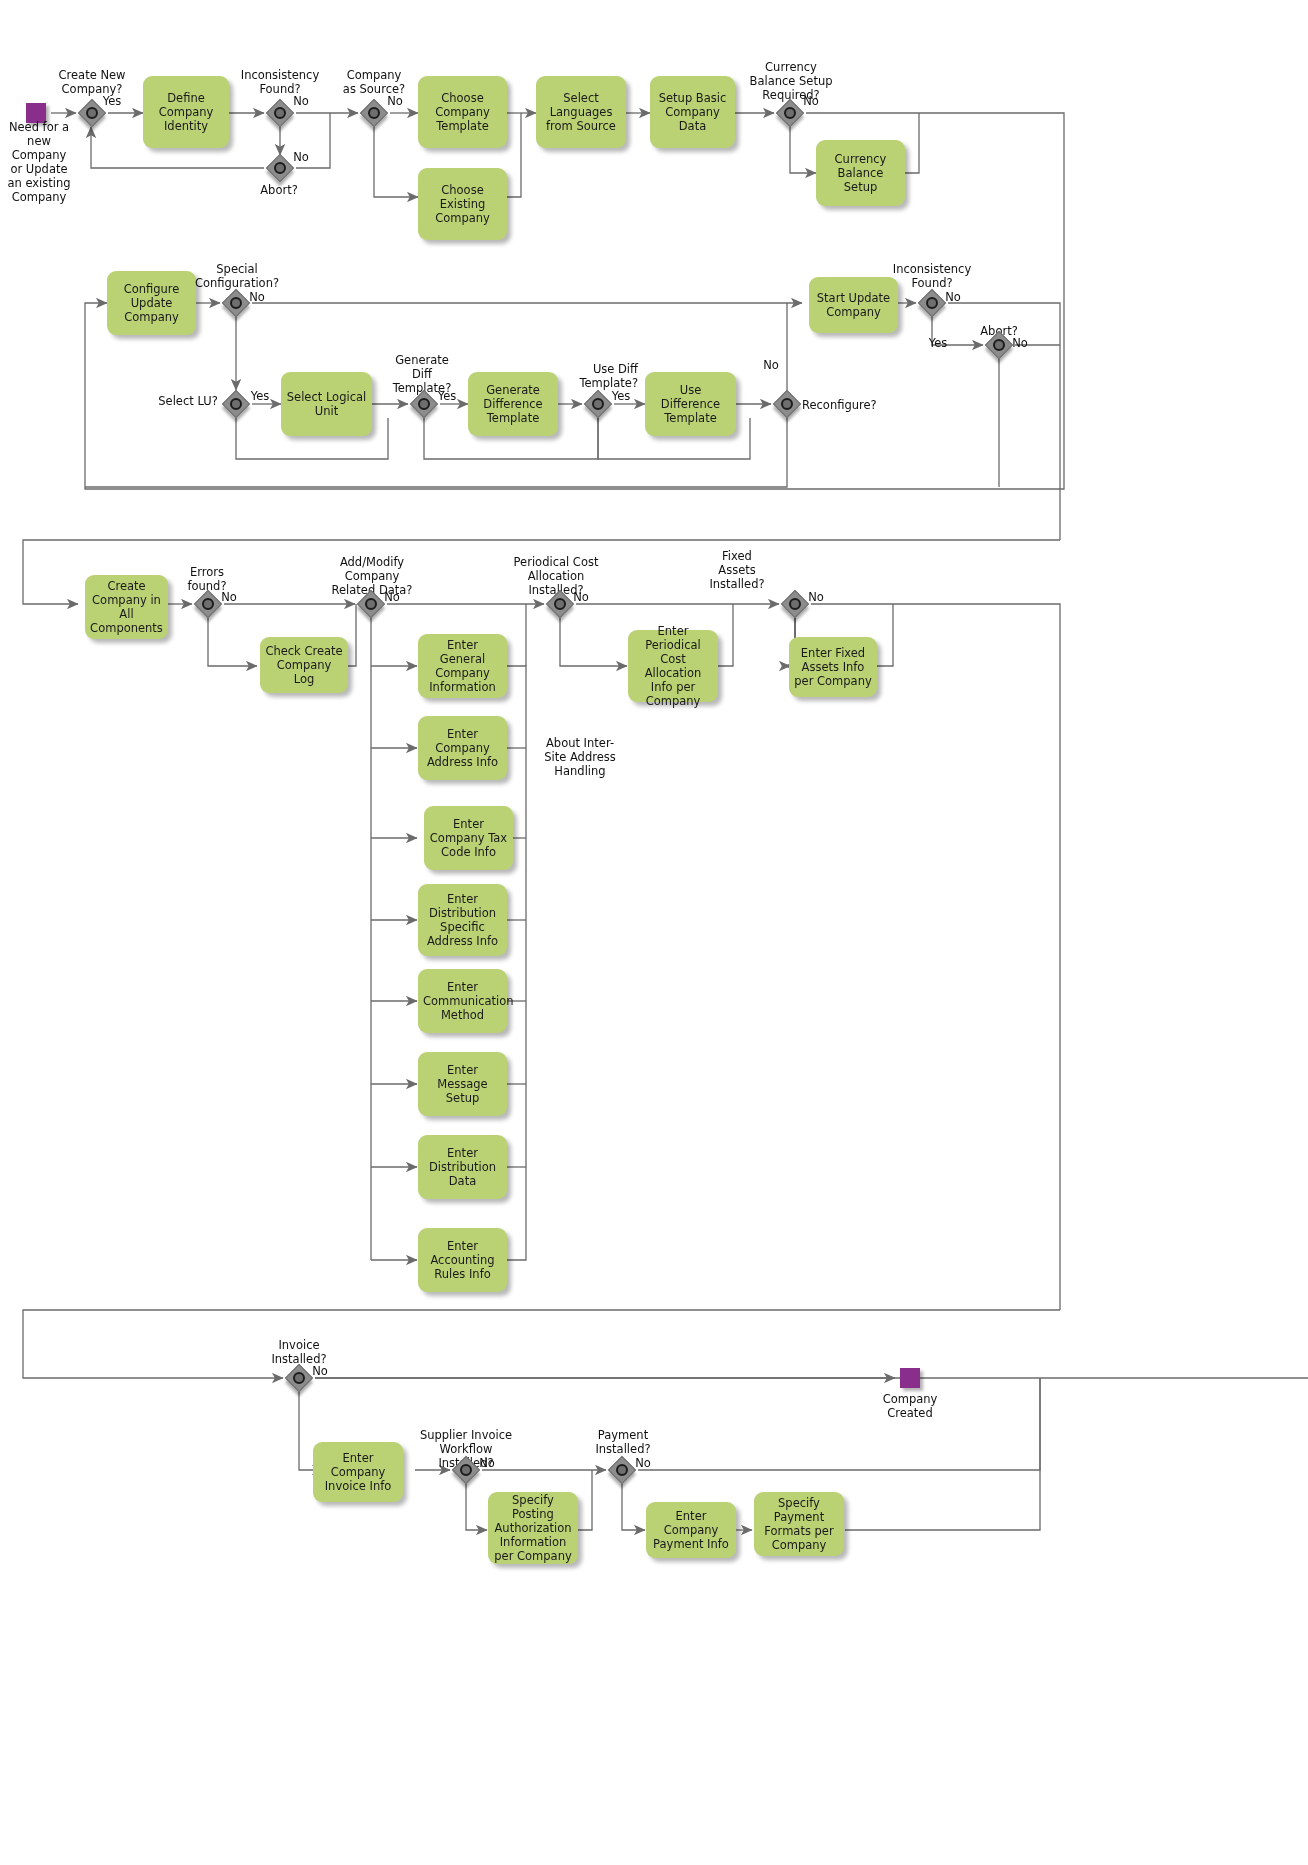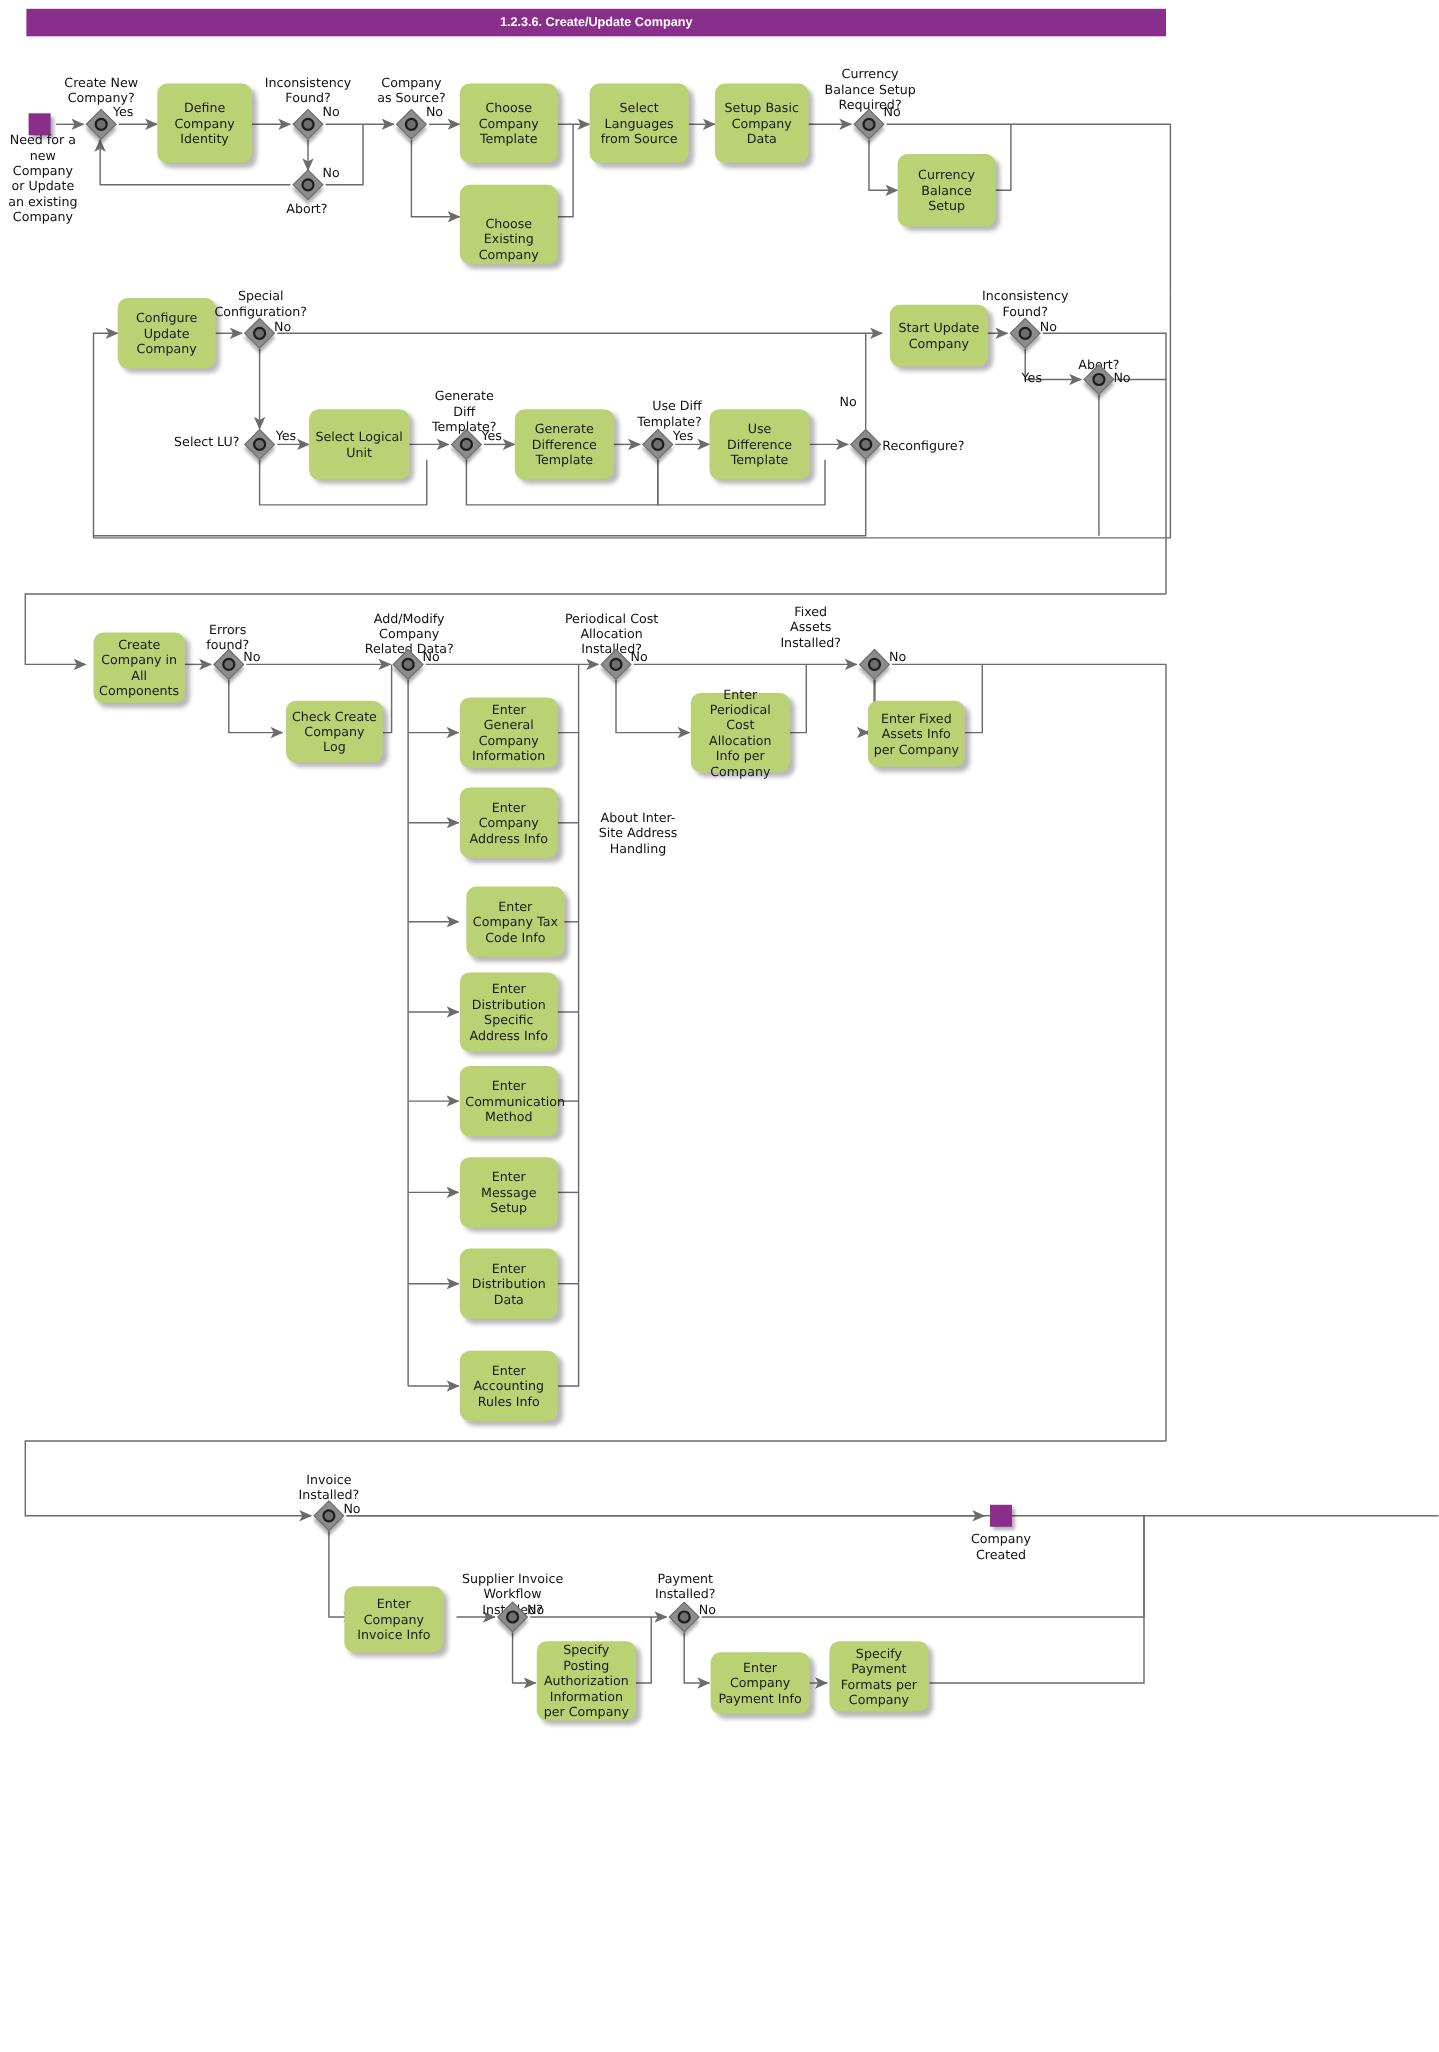--- a/index.html
+++ b/index.html
@@ -105,21 +105,20 @@
     pointer-events: none;
   }
   #wires path, #wires line { fill: none; stroke: #6b6b6b; stroke-width: 1.3; }
   #wires .arrowhead { fill: #6b6b6b; stroke: none; }
 </style>
 </head>
 <body>
 
 <div id="canvas">
 
-  <div id="titlebar">1.2.3.6. Create/Update Company</div>
 
   <svg id="wires" viewBox="0 0 1308 1865">
     <defs>
       <marker id="ah" markerWidth="9" markerHeight="8" refX="8.5" refY="4" orient="auto">
         <path class="arrowhead" d="M0,0 L9,4 L0,8 L2.2,4 Z"></path>
       </marker>
     </defs>
 
     <path d="M51,113 H76" marker-end="url(#ah)"></path>
     <path d="M108,113 H143" marker-end="url(#ah)"></path>
@@ -311,21 +310,21 @@
       <div class="dia"></div>
       <div class="ring"></div>
     </div>
   <div class="lbl" style="left:382px;top:94px;width:26px;">No</div>
 
   <div class="act" style="left:418px;top:76px;width:89px;height:72px;">
       <span>Choose
 Company
 Template</span>
     </div>
-  <div class="act" style="left:418px;top:168px;width:89px;height:72px;align-items:flex-end;">
+  <div class="act" style="left:418px;top:168px;width:89px;height:72px;">
       <span>Choose Existing
 Company</span>
     </div>
 
   <div class="act" style="left:536px;top:76px;width:90px;height:72px;">
       <span>Select
 Languages from
 Source</span>
     </div>
   <div class="act" style="left:650px;top:76px;width:85px;height:72px;">

